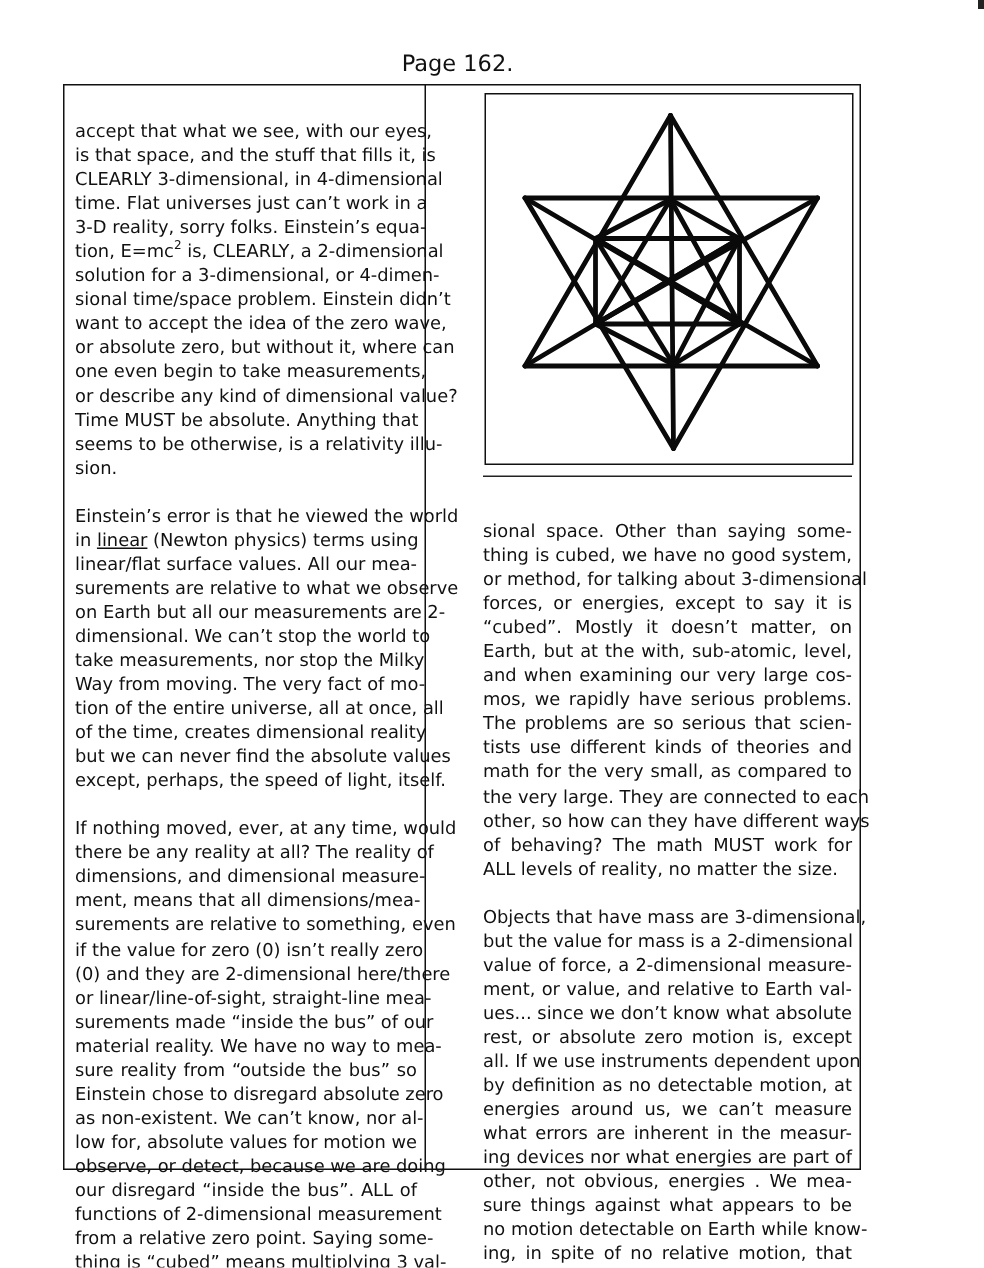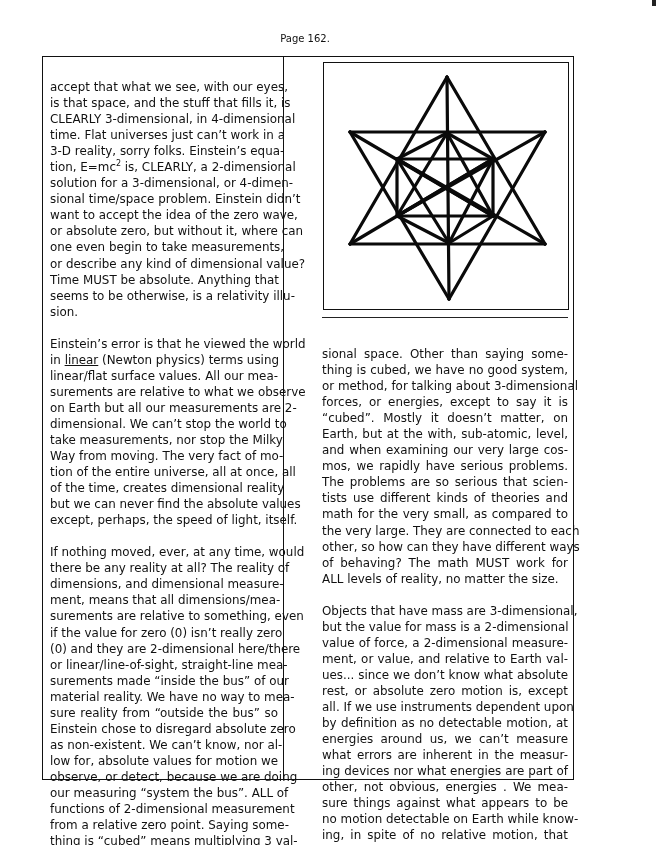--- a/index.html
+++ b/index.html
@@ -1,19 +1,19 @@
 <!DOCTYPE html>
 <html><head>
 <meta charset="utf-8">
 <style>
   html, body { margin: 0; padding: 0; background: #ffffff; }
   body { width: 656px; height: 845px; position: relative; overflow: hidden;
          font-family: "DejaVu Sans", sans-serif; color: #111; }
   .page-title { position: absolute; left: 0; width: 610px; top: 33px; text-align: center;
-                font-size: 10px; letter-spacing: 0px; }
+                font-size: 15px; letter-spacing: 0px; }
   .frame { position: absolute; left: 42px; top: 56px; width: 532px; height: 724px;
            border: 1.5px solid #111; box-sizing: border-box; }
   .col-divider { position: absolute; left: 283px; top: 56px; width: 0; height: 724px;
                  border-left: 1.3px solid #111; }
   .col { position: absolute; font-size: 11.9px; line-height: 16.05px; text-align: justify; margin-top: 20px; }
   .col-left { left: 50px; top: 59px; width: 228px; }
   .col-right { left: 322px; top: 326px; width: 246px; }
   .line { display: block; white-space: nowrap; text-align-last: justify; }
   .line.last { text-align-last: left; }
   .gap { display: block; height: 16px; }
@@ -80,21 +80,21 @@
       <span class="line">if  the  value  for  zero  (0)  isn’t  really  zero</span>
       <span class="line">(0) and they are 2-dimensional  here/there</span>
       <span class="line">or linear/line-of-sight, straight-line mea-</span>
       <span class="line">surements  made  “inside  the  bus”  of  our</span>
       <span class="line">material  reality. We have no way to mea-</span>
       <span class="line">sure  reality  from  “outside  the  bus”  so</span>
       <span class="line">Einstein  chose  to  disregard absolute  zero</span>
       <span class="line">as non-existent.  We can’t know, nor al-</span>
       <span class="line">low   for,  absolute  values  for  motion  we</span>
       <span class="line">observe, or detect, because we are doing</span>
-      <span class="line">our  measuring  “system  the  bus”.   ALL  of</span>
+      <span class="line">our  disregard  “inside  the  bus”.   ALL  of</span>
       <span class="line">functions of 2-dimensional  measurement</span>
       <span class="line">from a relative zero point.  Saying some-</span>
       <span class="line">thing is “cubed”  means  multiplying 3 val-</span>
     </div>
   </div>
 
 <div class="figure-box">
   <svg width="246" height="248" viewBox="0 0 246 248" id="star-svg">
       <line x1="123" y1="14" x2="26" y2="181" stroke="#0a0a0a" stroke-width="3.2" stroke-linecap="round"></line>
       <line x1="123" y1="14" x2="221" y2="181" stroke="#0a0a0a" stroke-width="3.2" stroke-linecap="round"></line>

